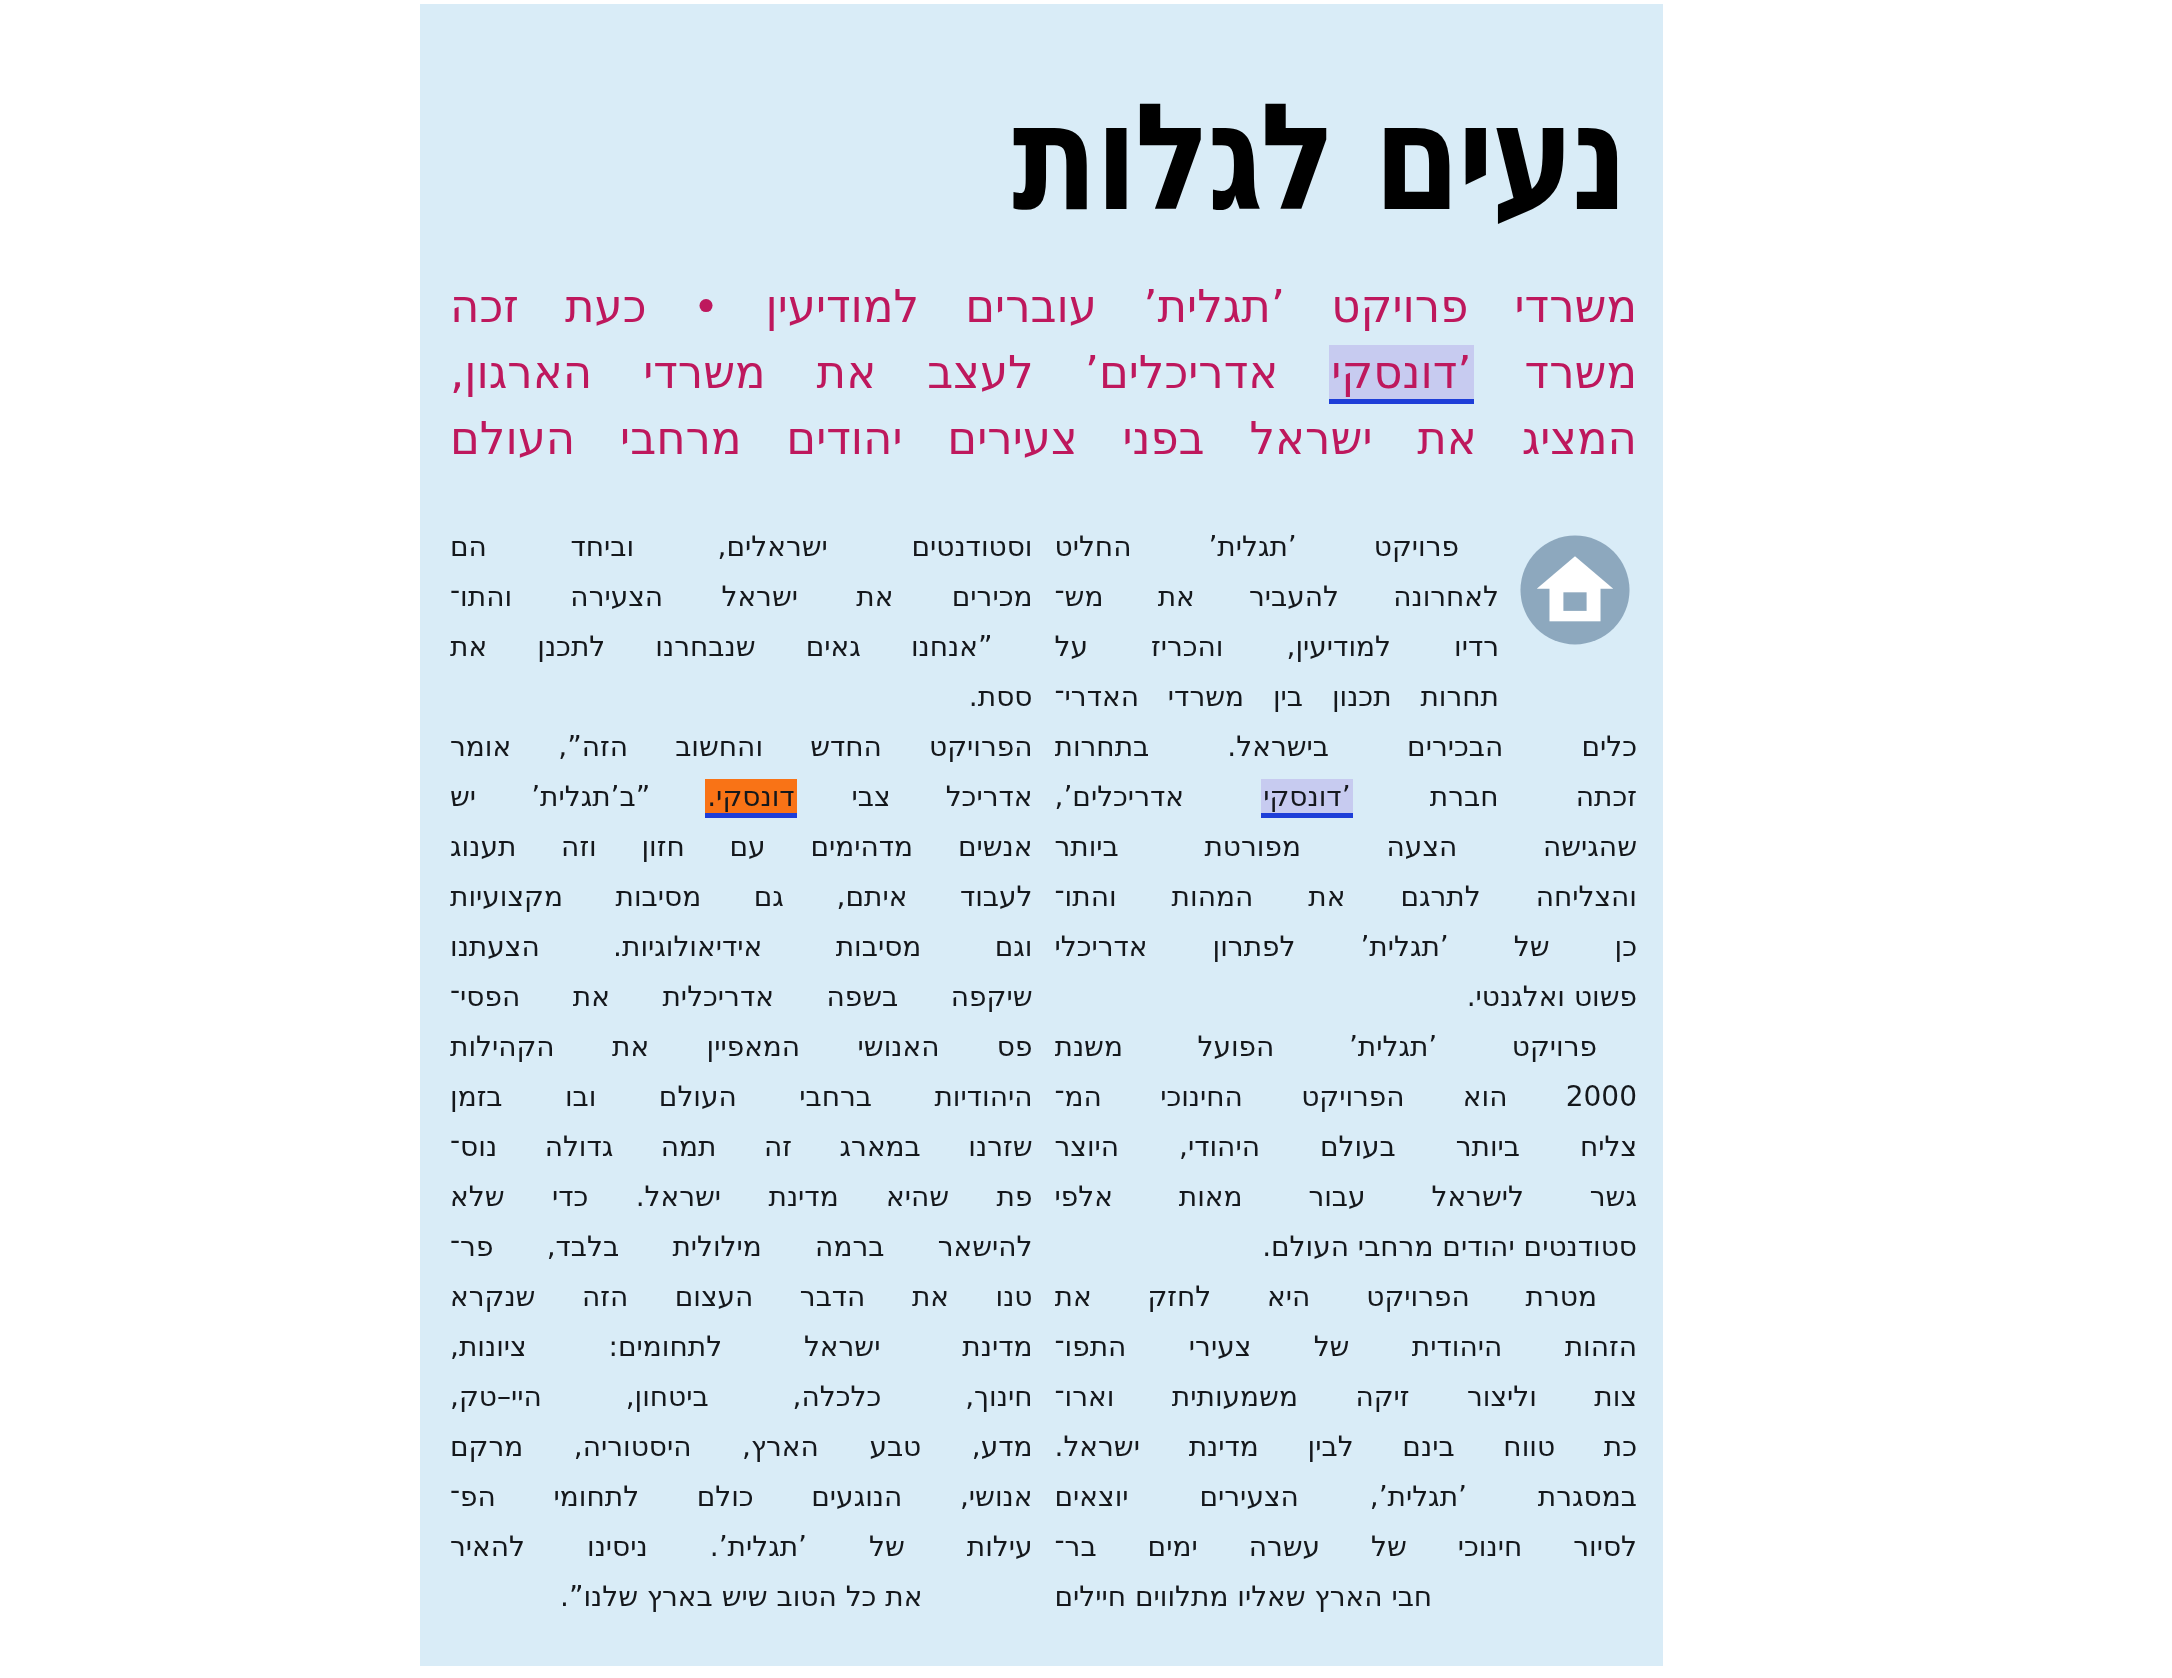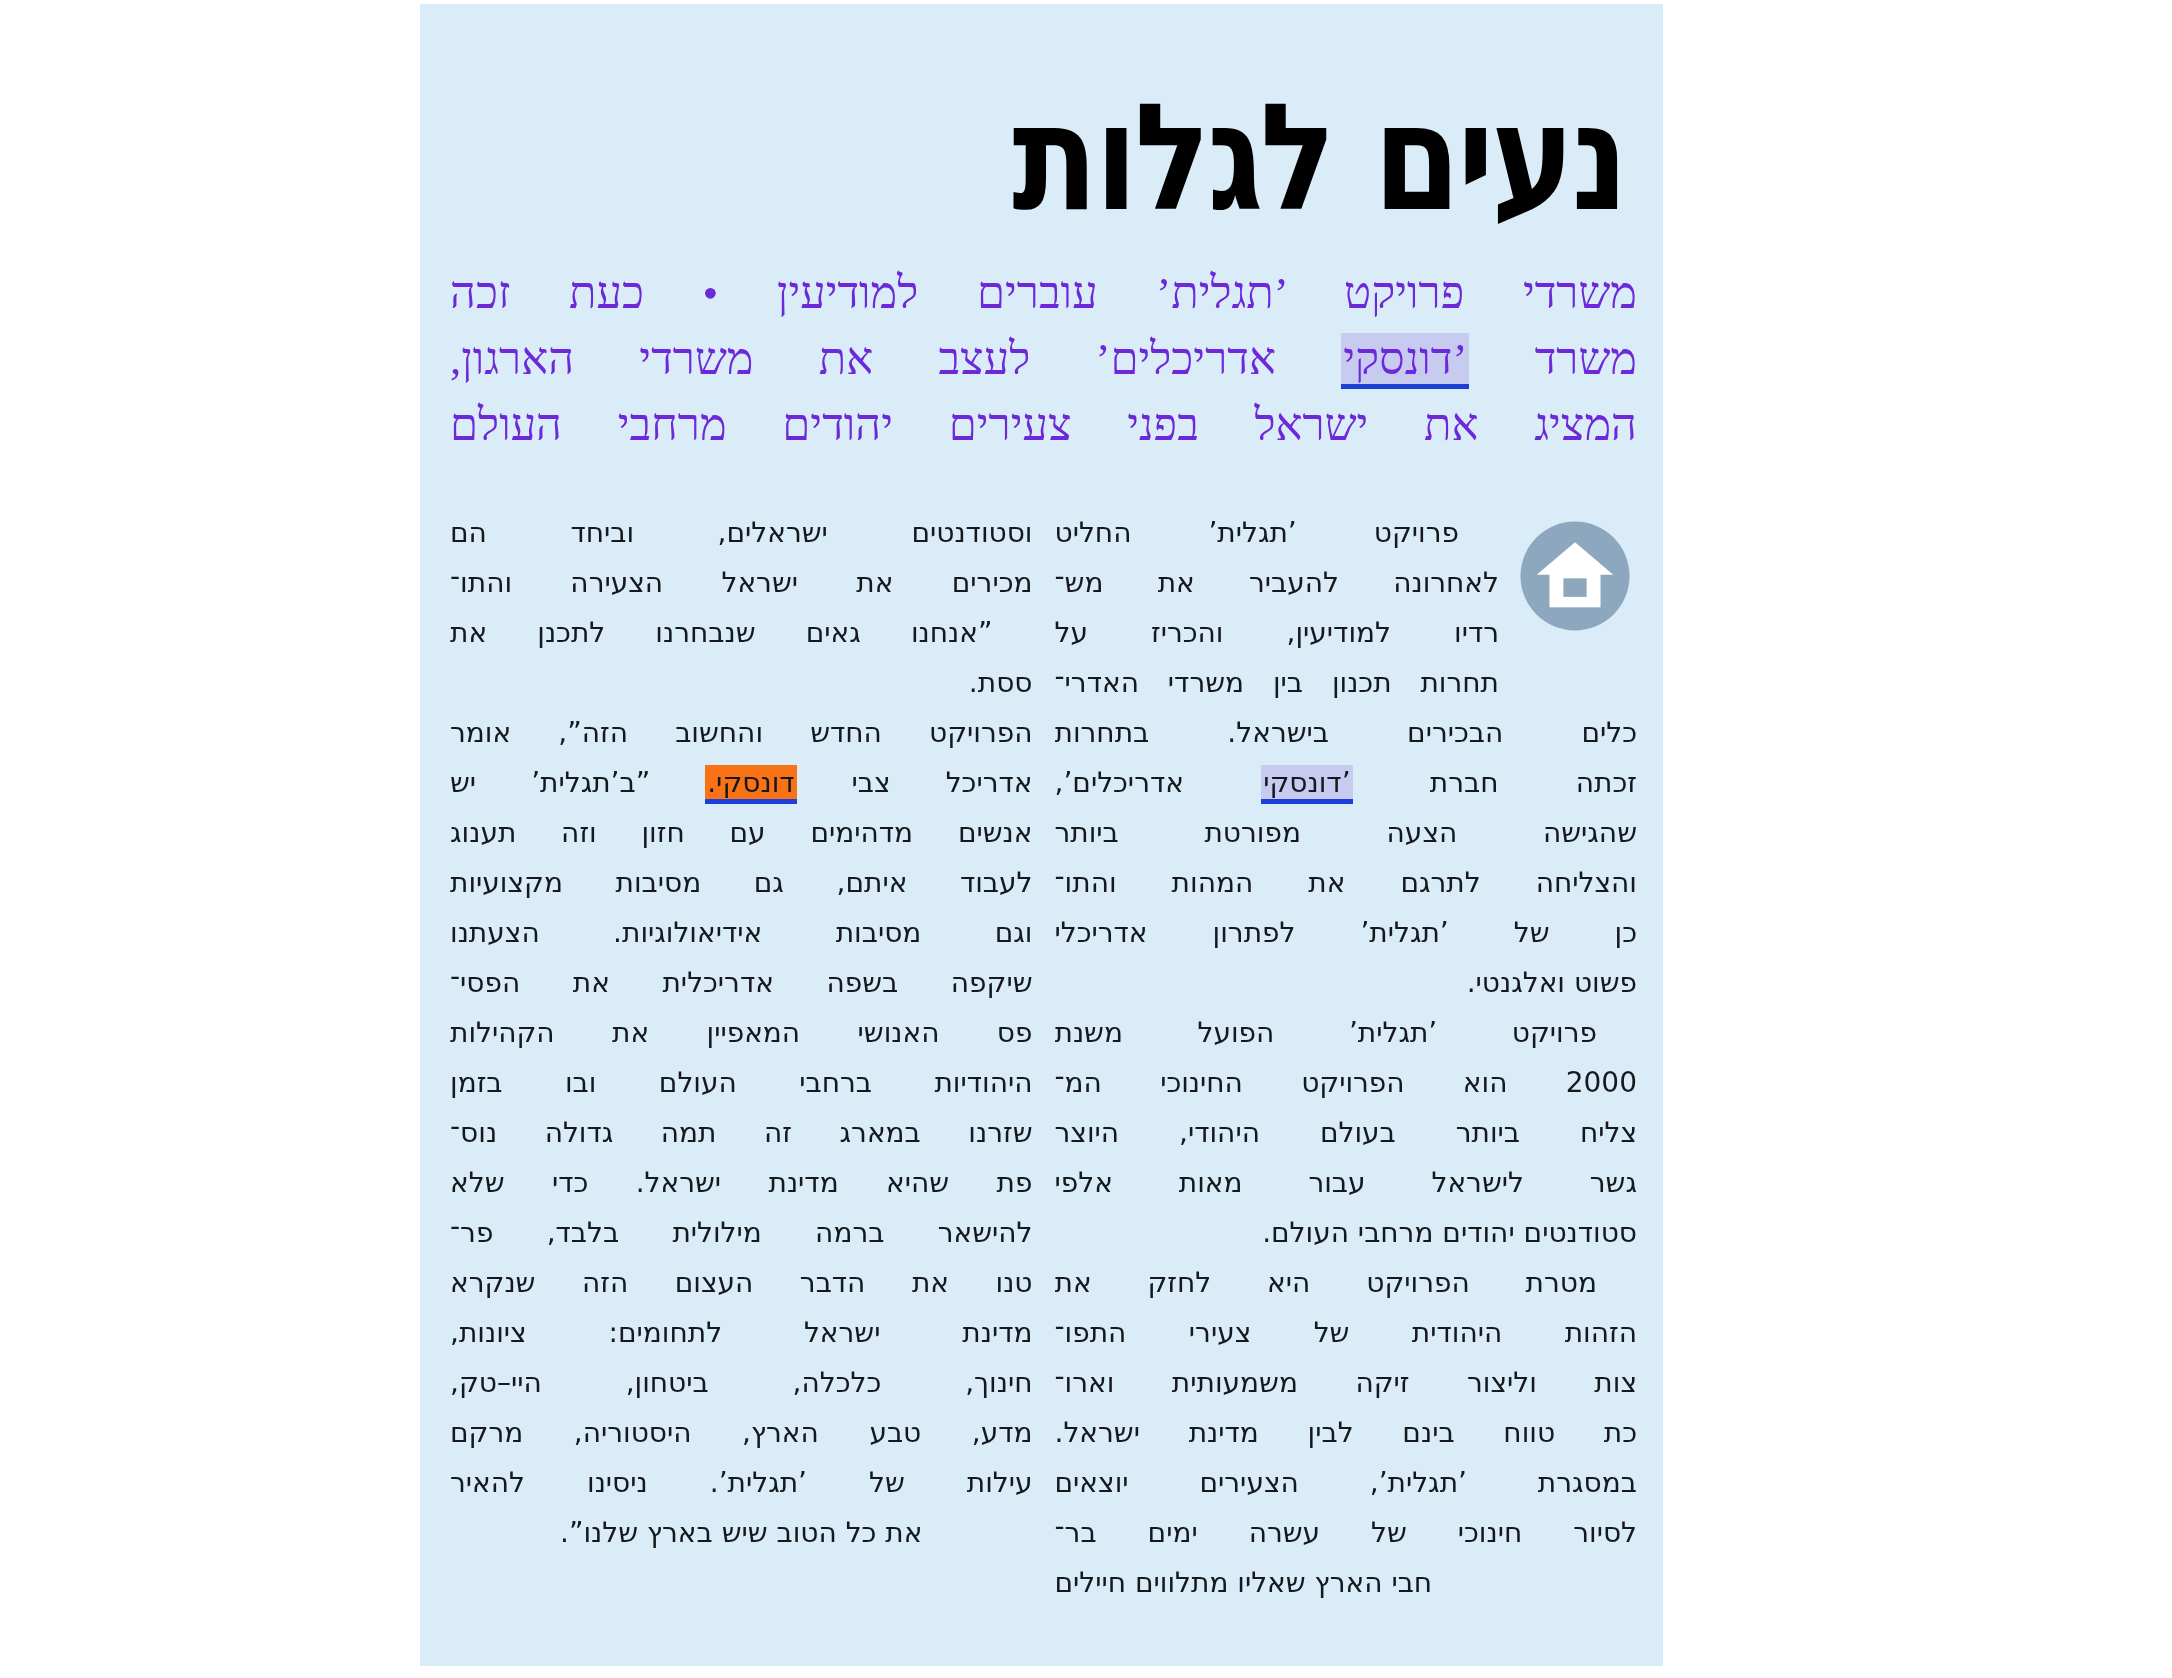--- a/index.html
+++ b/index.html
@@ -30,21 +30,21 @@
     font-size: 148px;
     line-height: 160px;
     font-weight: bold;
     letter-spacing: -4px;
     color: #000000;
     text-align: right;
     transform: scaleX(0.85);
     transform-origin: right center;
     white-space: nowrap;
   }
-  .subtitle { margin-top: 22px; color: #6d28d9; font-family: Liberation Serif, serif; }
+  .subtitle { margin-top: 36px; color: #be185d; }
   .sl {
     font-size: 45px;
     line-height: 66px;
     height: 66px;
     overflow: hidden;
     text-align: justify;
     text-align-last: justify;
     white-space: nowrap;
   }
   .cols {
@@ -147,19 +147,20 @@
           <div class="bl">שיקפה בשפה אדריכלית את הפסי־</div>
           <div class="bl">פס האנושי המאפיין את הקהילות</div>
           <div class="bl">היהודיות ברחבי העולם ובו בזמן</div>
           <div class="bl">שזרנו במארג זה תמה גדולה נוס־</div>
           <div class="bl">פת שהיא מדינת ישראל. כדי שלא</div>
           <div class="bl">להישאר ברמה מילולית בלבד, פר־</div>
           <div class="bl">טנו את הדבר העצום הזה שנקרא</div>
           <div class="bl">מדינת ישראל לתחומים: ציונות,</div>
           <div class="bl">חינוך, כלכלה, ביטחון, היי–טק,</div>
           <div class="bl">מדע, טבע הארץ, היסטוריה, מרקם</div>
+          <div class="bl">אנושי, הנוגעים כולם לתחומי הפ־</div>
           <div class="bl">עילות של ’תגלית’. ניסינו להאיר</div>
           <div class="bl nj al-c">את כל הטוב שיש בארץ שלנו”.</div>
         </div>
 
     </div>
   </div>
 </div>
 
 </body></html>

